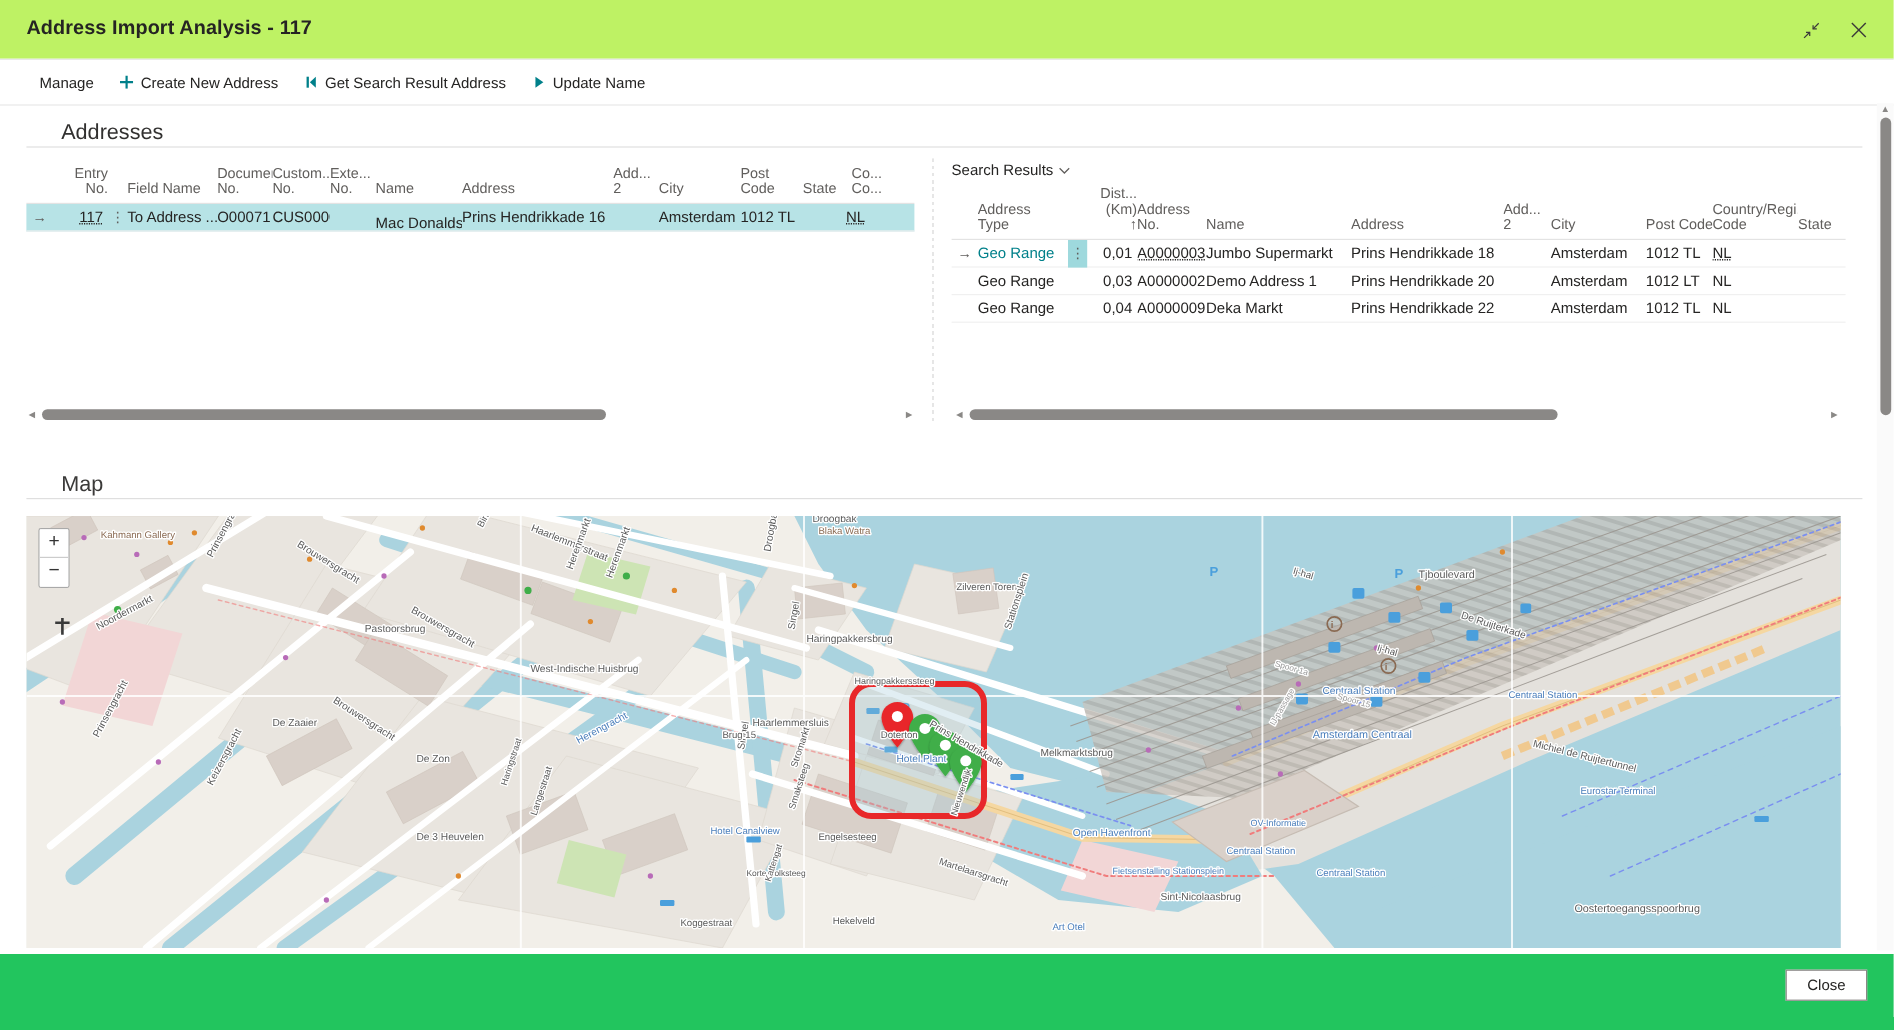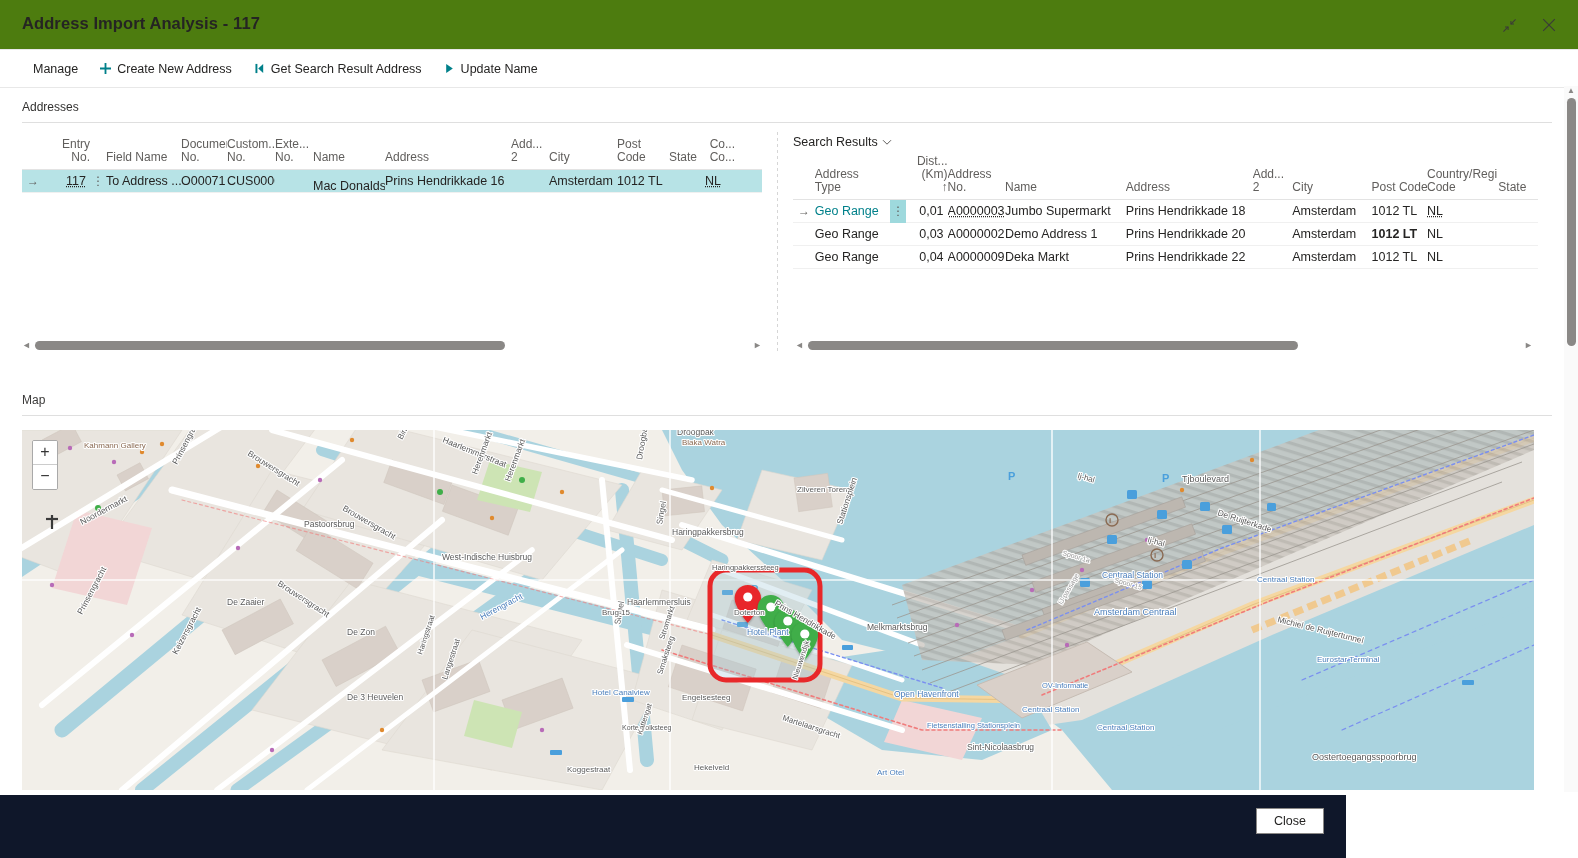--- a/index.html
+++ b/index.html
@@ -8,21 +8,21 @@
     background: #ffffff;
     font-family: "Liberation Sans", sans-serif;
     font-size: 12px;
     color: #333333;
     overflow: hidden;
   }
 
   
   .titlebar {
     position: absolute; left: 0; top: 0; width: 1578px; height: 49px;
-    background: #4d7c0f;
+    background: #bef264;
   }
   .title-text {
     position: absolute; left: 22px; top: 14px;
     font-size: 16.5px; font-weight: bold; color: #252423;
     letter-spacing: .1px;
   }
   .win-btns { position: absolute; right: 16px; top: 12px; display: flex; gap: 14px; }
   .win-btn {
     width: 26px; height: 26px; display: flex; align-items: center; justify-content: center;
     cursor: pointer; color: #3b3a39;
@@ -38,22 +38,23 @@
   }
   .tb-item {
     display: flex; align-items: center; gap: 6px;
     height: 26px; padding: 0 9px; margin-right: 4px;
     font-size: 12.5px; color: #252423; cursor: pointer; white-space: nowrap;
   }
   .tb-icon { color: #00808a; display: inline-flex; align-items: center; font-size: 13px; line-height: 1; }
 
   
   .sec-head {
-    position: absolute; font-size: 12px; color: #323130;
+    position: absolute; font-size: 18px; color: #323130;
     padding-bottom: 5px;
+    margin-left: 29px;
   }
   .sec-rule { position: absolute; height: 1px; background: #dfdfdf; }
 
   
   .grid-wrap { position: absolute; background: #ffffff; }
   .grid-head-row { display: flex; align-items: flex-end; height: 42px; border-bottom: 1px solid #e3e3e3; }
   .gh {
     font-size: 12px; color: #605e5c; line-height: 13px;
     padding-bottom: 5px; overflow: hidden; white-space: nowrap;
   }
@@ -87,21 +88,21 @@
     z-index: 40;
   }
   .mapctl div {
     height: 24px; line-height: 22px; text-align: center; font-size: 16px; color: #333;
     cursor: pointer; background: #fff;
   }
   .mapctl div:first-child { border-bottom: 1px solid #ccc; }
 
   
   .footer {
-    position: absolute; left: 0; top: 795px; width: 1346px; height: 63px; background: #0f172a;
+    position: absolute; left: 0; top: 795px; width: 1578px; height: 63px; background: #22c55e;
   }
   .close-btn {
     position: absolute; right: 22px; top: 13px; width: 68px; height: 26px;
     border: 1px solid #8a8886; background: #ffffff; color: #252423;
     font-size: 12.5px; font-family: "Liberation Sans", sans-serif;
     cursor: pointer; display: flex; align-items: center; justify-content: center;
   }
 
   
   .vsb { position: absolute; right: 0; top: 86px; width: 14px; height: 706px; background: #fafafa; }
@@ -325,21 +326,21 @@
   <div class="grow">
     <div class="arrowcell"></div>
     <div class="gc" style="width:76px;">Geo Range</div>
     <div class="dots"></div>
     <div class="gc num" style="width:42px;">0,03</div>
     <div class="gc" style="width:58px;">A0000002</div>
     <div class="gc" style="width:122px;">Demo Address 1</div>
     <div class="gc" style="width:128px;">Prins Hendrikkade 20</div>
     <div class="gc" style="width:40px;"></div>
     <div class="gc" style="width:80px;">Amsterdam</div>
-    <div class="gc" style="width:56px;font-weight:bold;">1012 LT</div>
+    <div class="gc" style="width:56px;">1012 LT</div>
     <div class="gc" style="width:72px;">NL</div>
     <div class="gc" style="width:40px;"></div>
   </div>
 
   <div class="grow">
     <div class="arrowcell"></div>
     <div class="gc" style="width:76px;">Geo Range</div>
     <div class="dots"></div>
     <div class="gc num" style="width:42px;">0,04</div>
     <div class="gc" style="width:58px;">A0000009</div>

